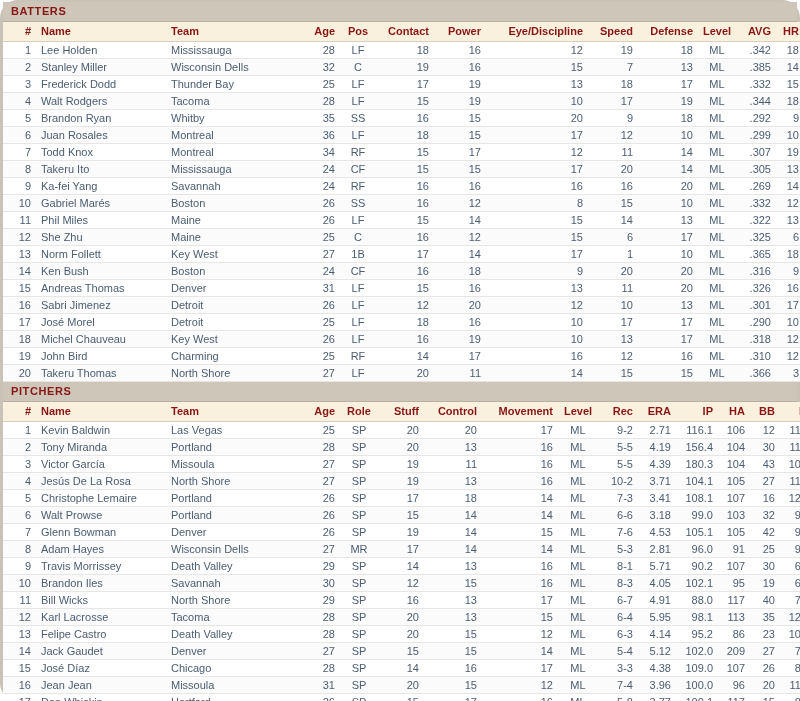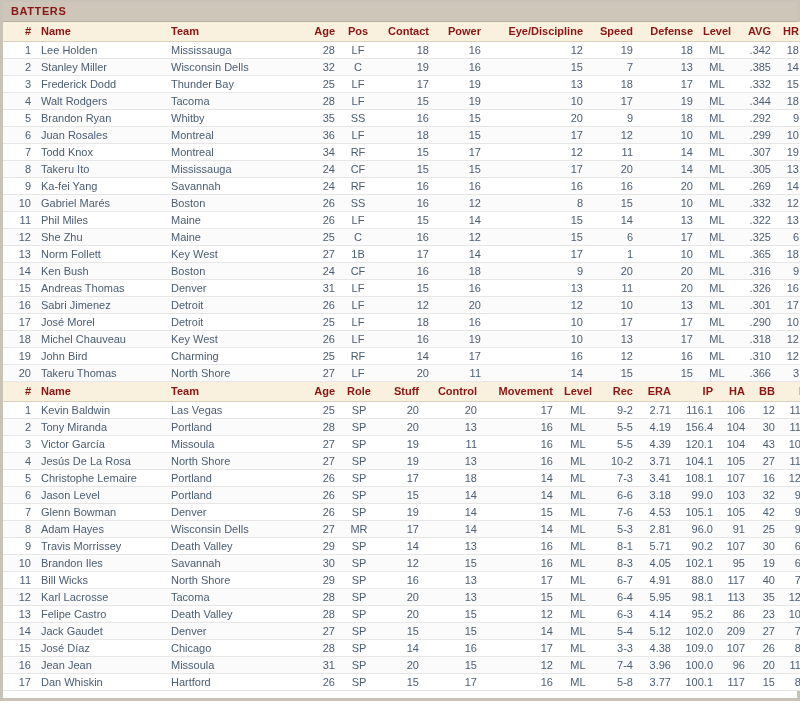--- a/index.html
+++ b/index.html
@@ -17,20 +17,21 @@
   }
   .page {
     width: 800px;
     height: 701px;
     box-sizing: border-box;
     border-left: 3px solid #c9c2b6;
     border-right: 3px solid #c9c2b6;
     border-top: 2px solid #c9c2b6;
     border-bottom: 3px solid #c9c2b6;
     background: #ffffff;
+    border-radius: 18px;
   }
   .section { width: 100%; }
   .section-title {
     background: #cdc6b9;
     color: #8a1515;
     font-weight: bold;
     font-size: 11px;
     letter-spacing: 0.6px;
     padding: 3px 0 3px 8px;
     border-bottom: 1px solid #b8b0a2;
@@ -439,20 +440,21 @@
             <td class="num">15</td>
             <td class="ctr">ML</td>
             <td class="num">.366</td>
             <td class="num">3</td>
           </tr>
         </tbody>
     </table>
   </div>
 
   <div class="section">
+    <div class="section-title">PITCHERS</div>
     <table>
       <colgroup>
         <col class="p-rank">
           <col class="p-name">
           <col class="p-team">
           <col class="p-age">
         <col class="p-role">
           <col class="p-stf">
           <col class="p-ctl">
           <col class="p-mov">
@@ -523,21 +525,21 @@
             <td class="lft">Victor García</td>
             <td class="lft">Missoula</td>
             <td class="num">27</td>
             <td class="ctr">SP</td>
             <td class="num">19</td>
             <td class="num">11</td>
             <td class="num">16</td>
             <td class="ctr">ML</td>
             <td class="num">5-5</td>
             <td class="num">4.39</td>
-            <td class="num">120.1</td>
+            <td class="num">180.3</td>
             <td class="num">104</td>
             <td class="num">43</td>
             <td class="num">104</td>
           </tr>
           <tr>
             <td class="num">4</td>
             <td class="lft">Jesús De La Rosa</td>
             <td class="lft">North Shore</td>
             <td class="num">27</td>
             <td class="ctr">SP</td>
@@ -564,21 +566,21 @@
             <td class="ctr">ML</td>
             <td class="num">7-3</td>
             <td class="num">3.41</td>
             <td class="num">108.1</td>
             <td class="num">107</td>
             <td class="num">16</td>
             <td class="num">120</td>
           </tr>
           <tr>
             <td class="num">6</td>
-            <td class="lft">Jason Level</td>
+            <td class="lft">Walt Prowse</td>
             <td class="lft">Portland</td>
             <td class="num">26</td>
             <td class="ctr">SP</td>
             <td class="num">15</td>
             <td class="num">14</td>
             <td class="num">14</td>
             <td class="ctr">ML</td>
             <td class="num">6-6</td>
             <td class="num">3.18</td>
             <td class="num">99.0</td>

